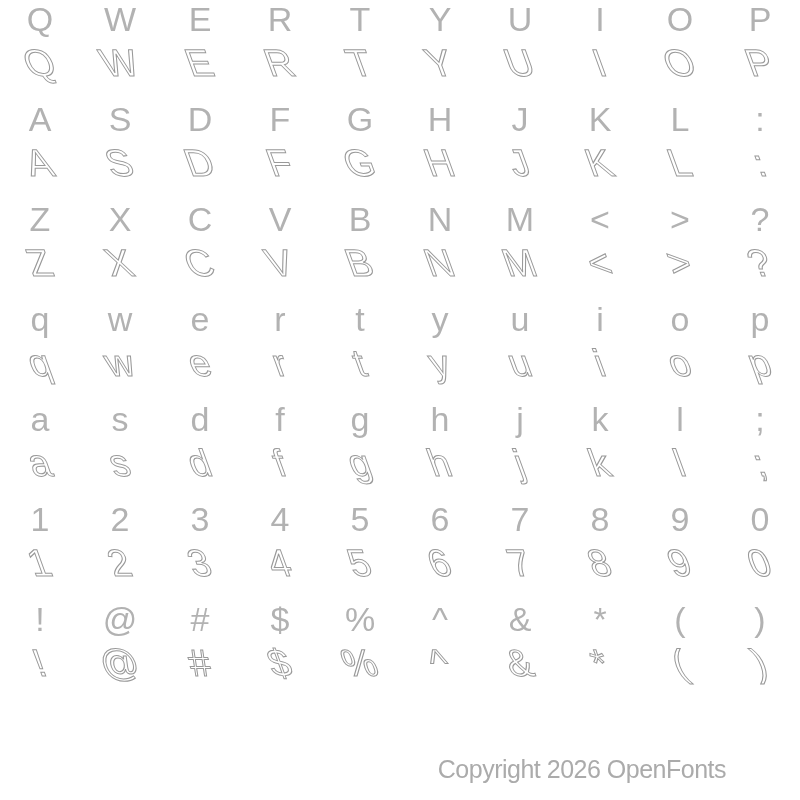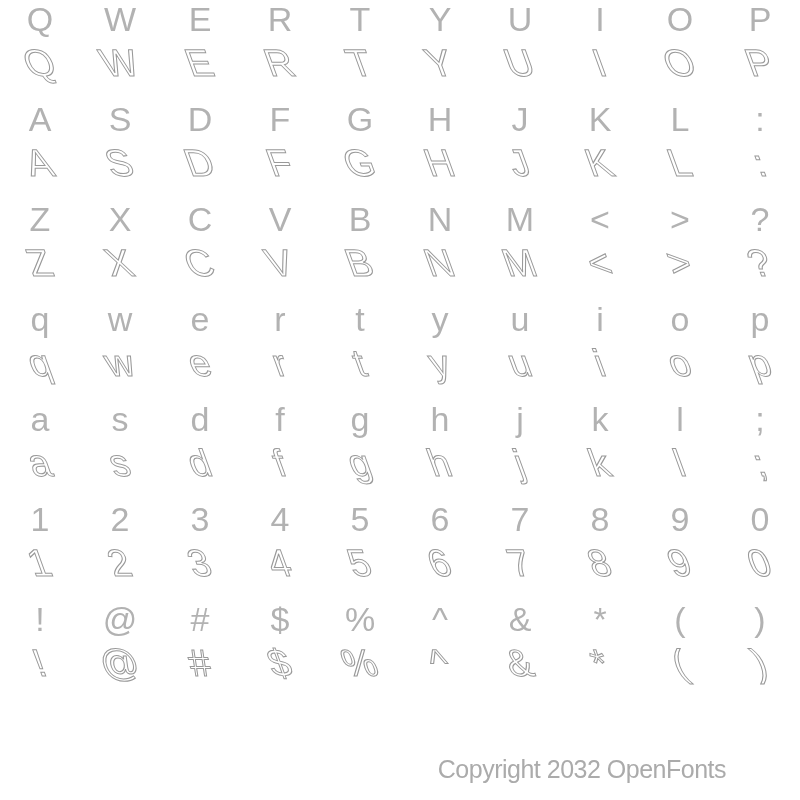--- a/index.html
+++ b/index.html
@@ -93,14 +93,14 @@
       </div>
       <div class="pair">
         <div class="row solid"><span class="cell">1</span><span class="cell">2</span><span class="cell">3</span><span class="cell">4</span><span class="cell">5</span><span class="cell">6</span><span class="cell">7</span><span class="cell">8</span><span class="cell">9</span><span class="cell">0</span></div>
         <div class="row outline"><span class="cell">1</span><span class="cell">2</span><span class="cell">3</span><span class="cell">4</span><span class="cell">5</span><span class="cell">6</span><span class="cell">7</span><span class="cell">8</span><span class="cell">9</span><span class="cell">0</span></div>
       </div>
       <div class="pair">
         <div class="row solid"><span class="cell">!</span><span class="cell">@</span><span class="cell">#</span><span class="cell">$</span><span class="cell">%</span><span class="cell">^</span><span class="cell">&amp;</span><span class="cell">*</span><span class="cell">(</span><span class="cell">)</span></div>
         <div class="row outline"><span class="cell">!</span><span class="cell">@</span><span class="cell">#</span><span class="cell">$</span><span class="cell">%</span><span class="cell">^</span><span class="cell">&amp;</span><span class="cell">*</span><span class="cell">(</span><span class="cell">)</span></div>
       </div>
     </div>
-  <div class="copyright">Copyright 2032 OpenFonts</div>
+  <div class="copyright">Copyright 2026 OpenFonts</div>
 </div>
 
 </body></html>

